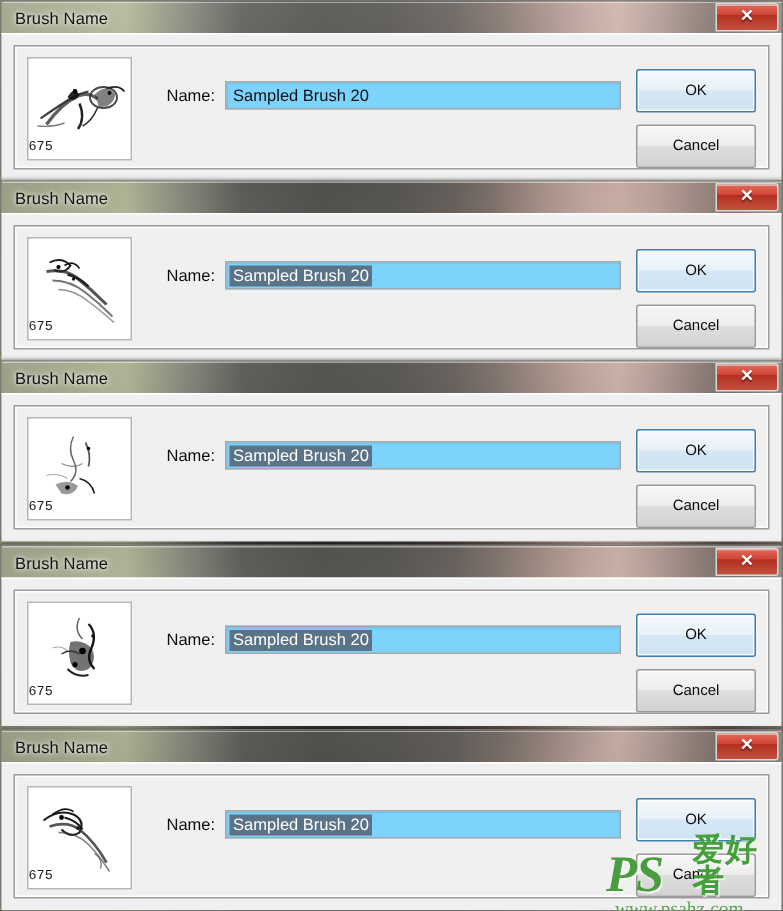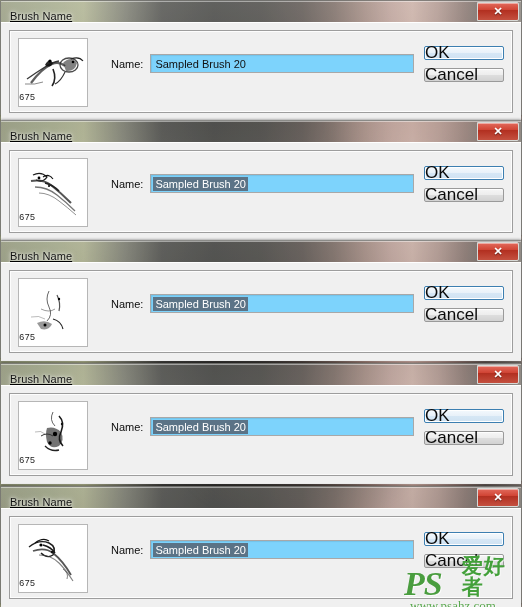--- a/index.html
+++ b/index.html
@@ -55,23 +55,22 @@
     background:transparent;
     box-shadow:0 0 3px rgba(0,0,0,.55);
     box-sizing:border-box;
     height:100%;
   }
   
   .titlebar{
     position:relative;height:21px;
     background:rgba(235,236,232,.18);
     box-shadow:inset 0 1px 0 rgba(255,255,255,.45);
-    display:flex;align-items:flex-end;
+    display:flex;align-items:center;
     overflow:visible;
-    text-decoration:underline;
   }
   .win-title{
     font-size:11px;color:#131313;
     padding:3px 0 0 9px;
     white-space:nowrap;
     text-shadow:0 0 3px rgba(255,255,255,.85),0 0 6px rgba(255,255,255,.7);
     letter-spacing:.1px;
   }
   .close-btn{
     position:absolute;top:1px;right:2px;
@@ -136,23 +135,23 @@
   }
   .val{font-size:11px;color:#111;padding:1px 2px;white-space:nowrap;}
   .val.selected{background:#5b7386;color:#fff;}
 
   
   .btn-col{
     flex:0 0 auto;display:flex;flex-direction:column;
     gap:8px;margin-left:10px;padding-top:8px;
   }
   .btn{
-    width:80px;height:14px;
-    font-size:17px;color:#0b0b0b;
-    display:flex;align-items:center;
+    width:80px;height:29px;
+    font-size:10px;color:#0b0b0b;
+    display:flex;align-items:center;justify-content:center;
     background:linear-gradient(180deg,#f6f6f6 0%,#ededed 48%,#dedede 50%,#d2d2d2 100%);
     border:1px solid #9a9a9a;border-radius:2px;
     box-shadow:inset 0 1px 0 rgba(255,255,255,.9);
     cursor:pointer;box-sizing:border-box;
   }
   .btn.default{
     border:1px solid #3c7fb1;
     box-shadow:inset 0 0 0 1px #ffffff, inset 0 1px 0 rgba(255,255,255,.9);
     background:linear-gradient(180deg,#f4f9fd 0%,#e8f1f9 48%,#d6e7f5 50%,#cfe2f2 100%);
   }

